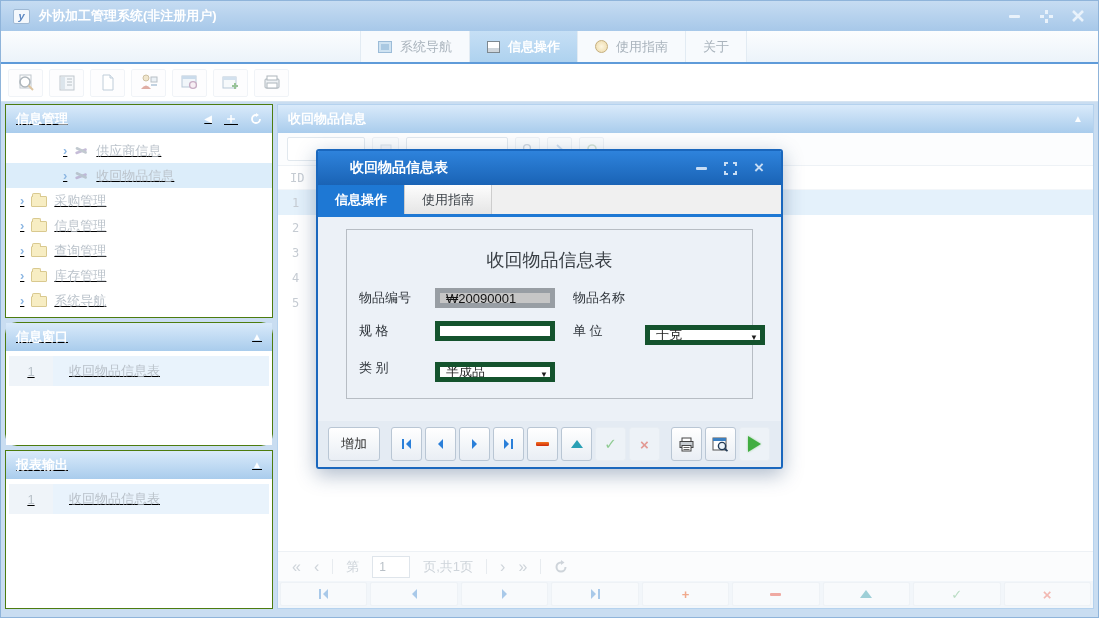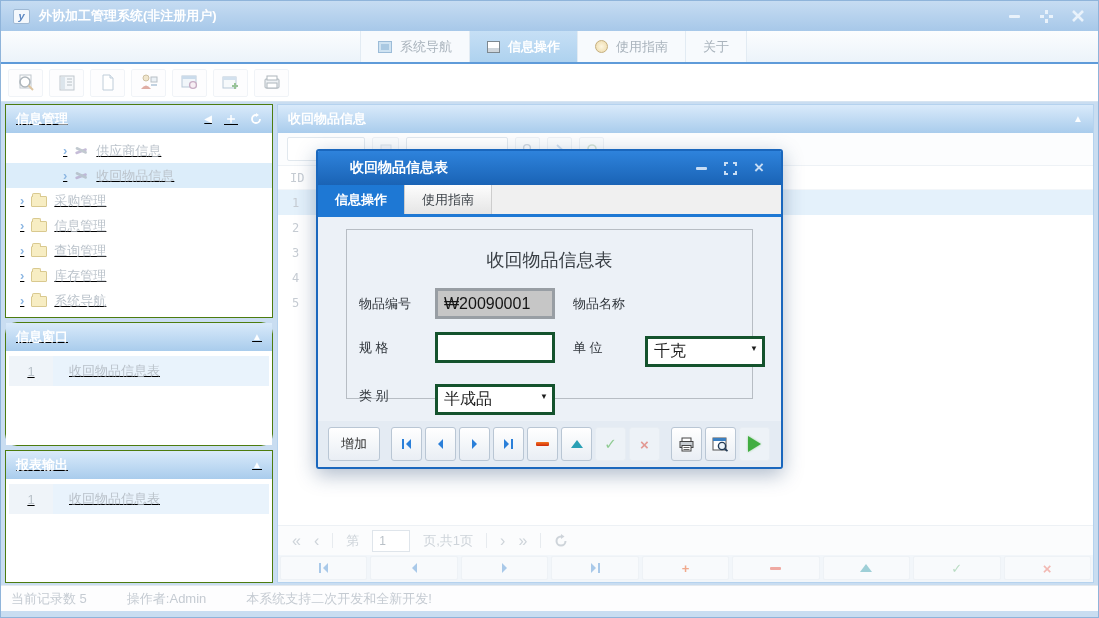--- a/index.html
+++ b/index.html
@@ -127,22 +127,22 @@
              border-bottom:3px solid #1e78d4; }
   .dlg-tab{ padding:0 17px; display:flex; align-items:center; font-size:13px; color:#3f454b;
             background:linear-gradient(#fdfdfd,#e5e5e5); border-right:1px solid #cdcdcd; }
   .dlg-tab.active{ background:#1e78d4; color:#fff; font-weight:bold; }
   .dlg-body{ flex:1; padding:12px 28px 0; }
   .groupbox{ height:170px; border:1px solid #b7bdc4; padding:8px 12px 0 12px; }
   .form-heading{ text-align:center; font-size:18px; color:#3a4046; margin:10px 0 16px; }
   .frm-row{ display:flex; align-items:center; margin-bottom:9px; font-size:13px; color:#2f353b; }
   .lbl-l{ width:76px; flex:none; }
   .lbl-r{ width:72px; flex:none; margin-left:18px; }
-  .inp{ width:120px; height:31px; border:3px solid #14532d; background:#fff; padding:0 6px;
-        font-size:16px; color:#1d1d1d; font-family:"Liberation Sans","DejaVu Sans",sans-serif; }
+  .inp{ width:120px; height:20px; border:5px solid #14532d; background:#fff; padding:0 6px;
+        font-size:13px; color:#1d1d1d; font-family:"Liberation Sans","DejaVu Sans",sans-serif; }
   .inp.disabled{ background:#c6c6c6; border-color:#989ea4; color:#141414; }
   .combo{ position:relative; width:120px; flex:none;margin-top:8px; }
   .combo .inp{ width:100%; padding-right:22px; }
   .combo-arrow{ position:absolute; right:7px; top:8px; font-size:8px; color:#1d1d1d; pointer-events:none; }
   .dlg-footer{ height:46px; flex:none; background:#e4ebf3; display:flex; align-items:center;
                gap:3px; padding-left:10px; }
   .dbtn{ height:34px; border:1px solid #b9c6d4; border-radius:3px;
          background:linear-gradient(#ffffff,#e9eef4); display:flex; align-items:center; justify-content:center; gap:2px; }
   .dbtn.text{ width:52px; font-size:13px; color:#333; }
   .dbtn.sq{ width:31px; }
@@ -444,27 +444,20 @@
         <div class="bt-btn">
           <span class="glyph-btn" style="color:#b9dcc3">✓</span>
         </div>
         <div class="bt-btn">
           <span class="glyph-btn" style="color:#f2b9b3;font-size:15px">×</span>
         </div>
       </div>
     </div>
   </div>
 
-  <div class="statusbar">
-    <span>当前记录数 5</span>
-    <span class="sep"></span>
-    <span>操作者:Admin</span>
-    <span class="sep"></span>
-    <span>本系统支持二次开发和全新开发!</span>
-  </div>
   <div class="bottom-strip"></div>
 
   <div class="dialog">
     <div class="dlg-titlebar">
       <div class="dlg-title">收回物品信息表</div>
       <div class="dlg-controls">
         <div class="wc">
             <div class="wc-min-bar"></div>
           </div>
         <div class="wc">

